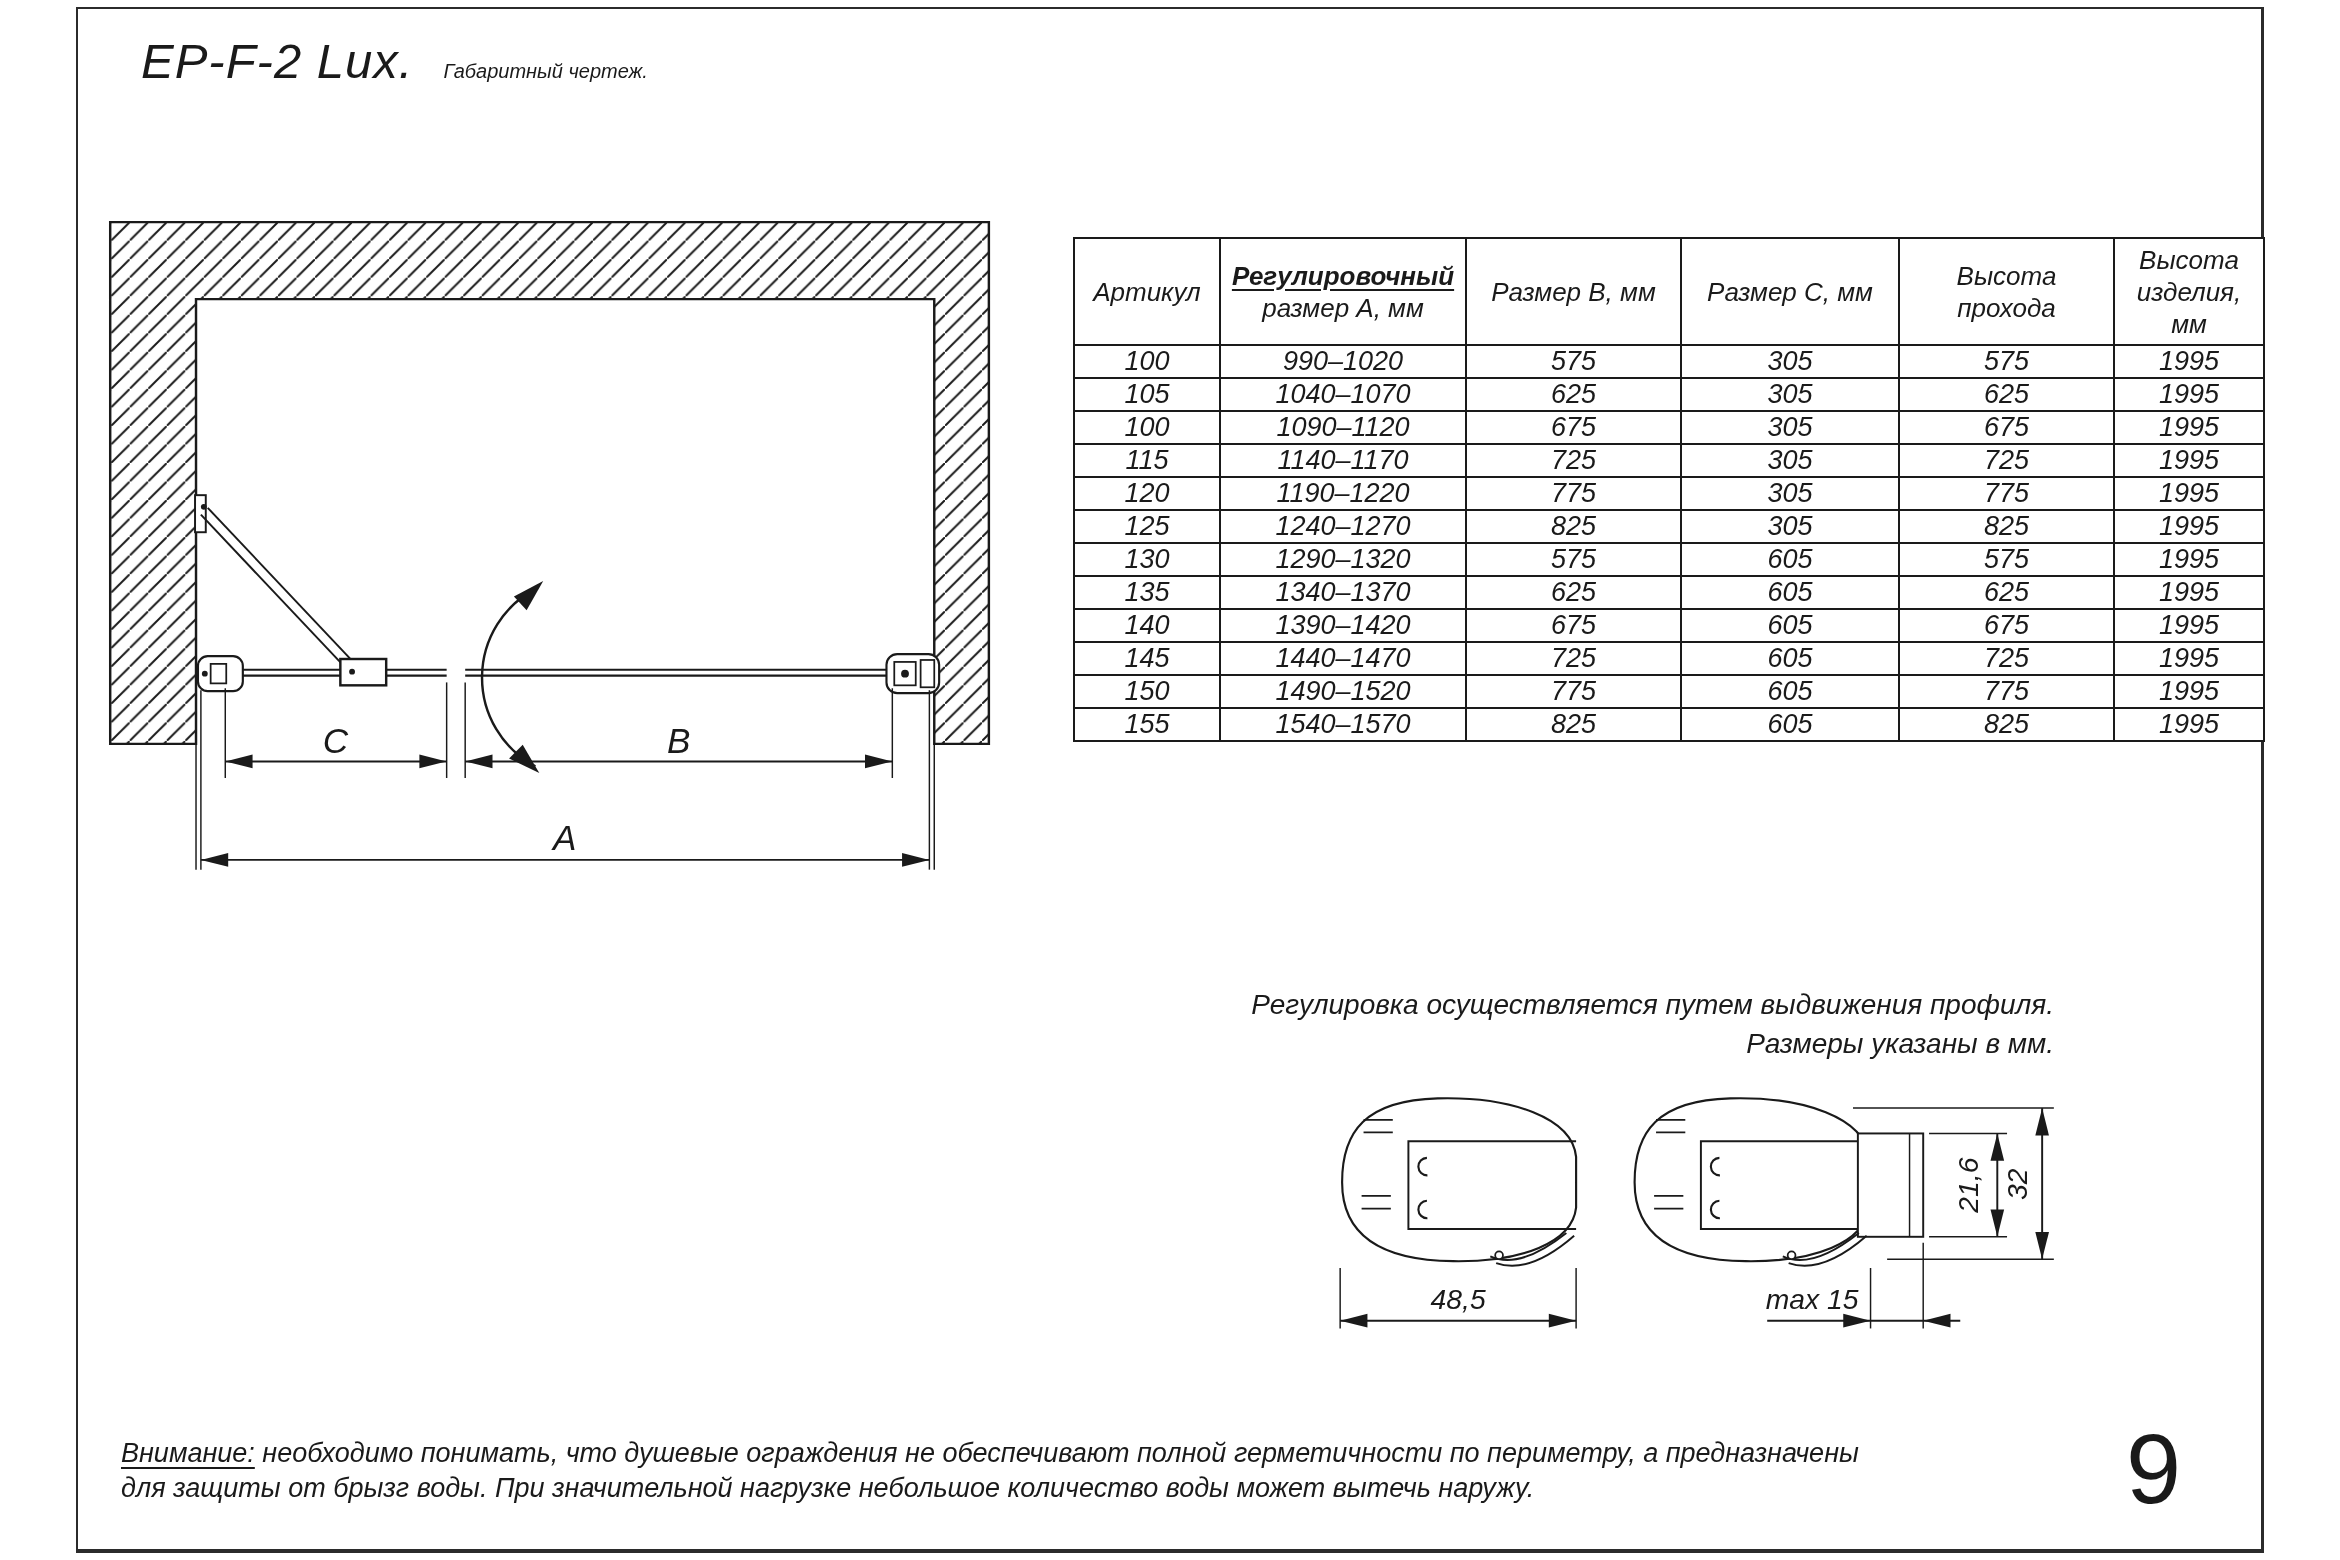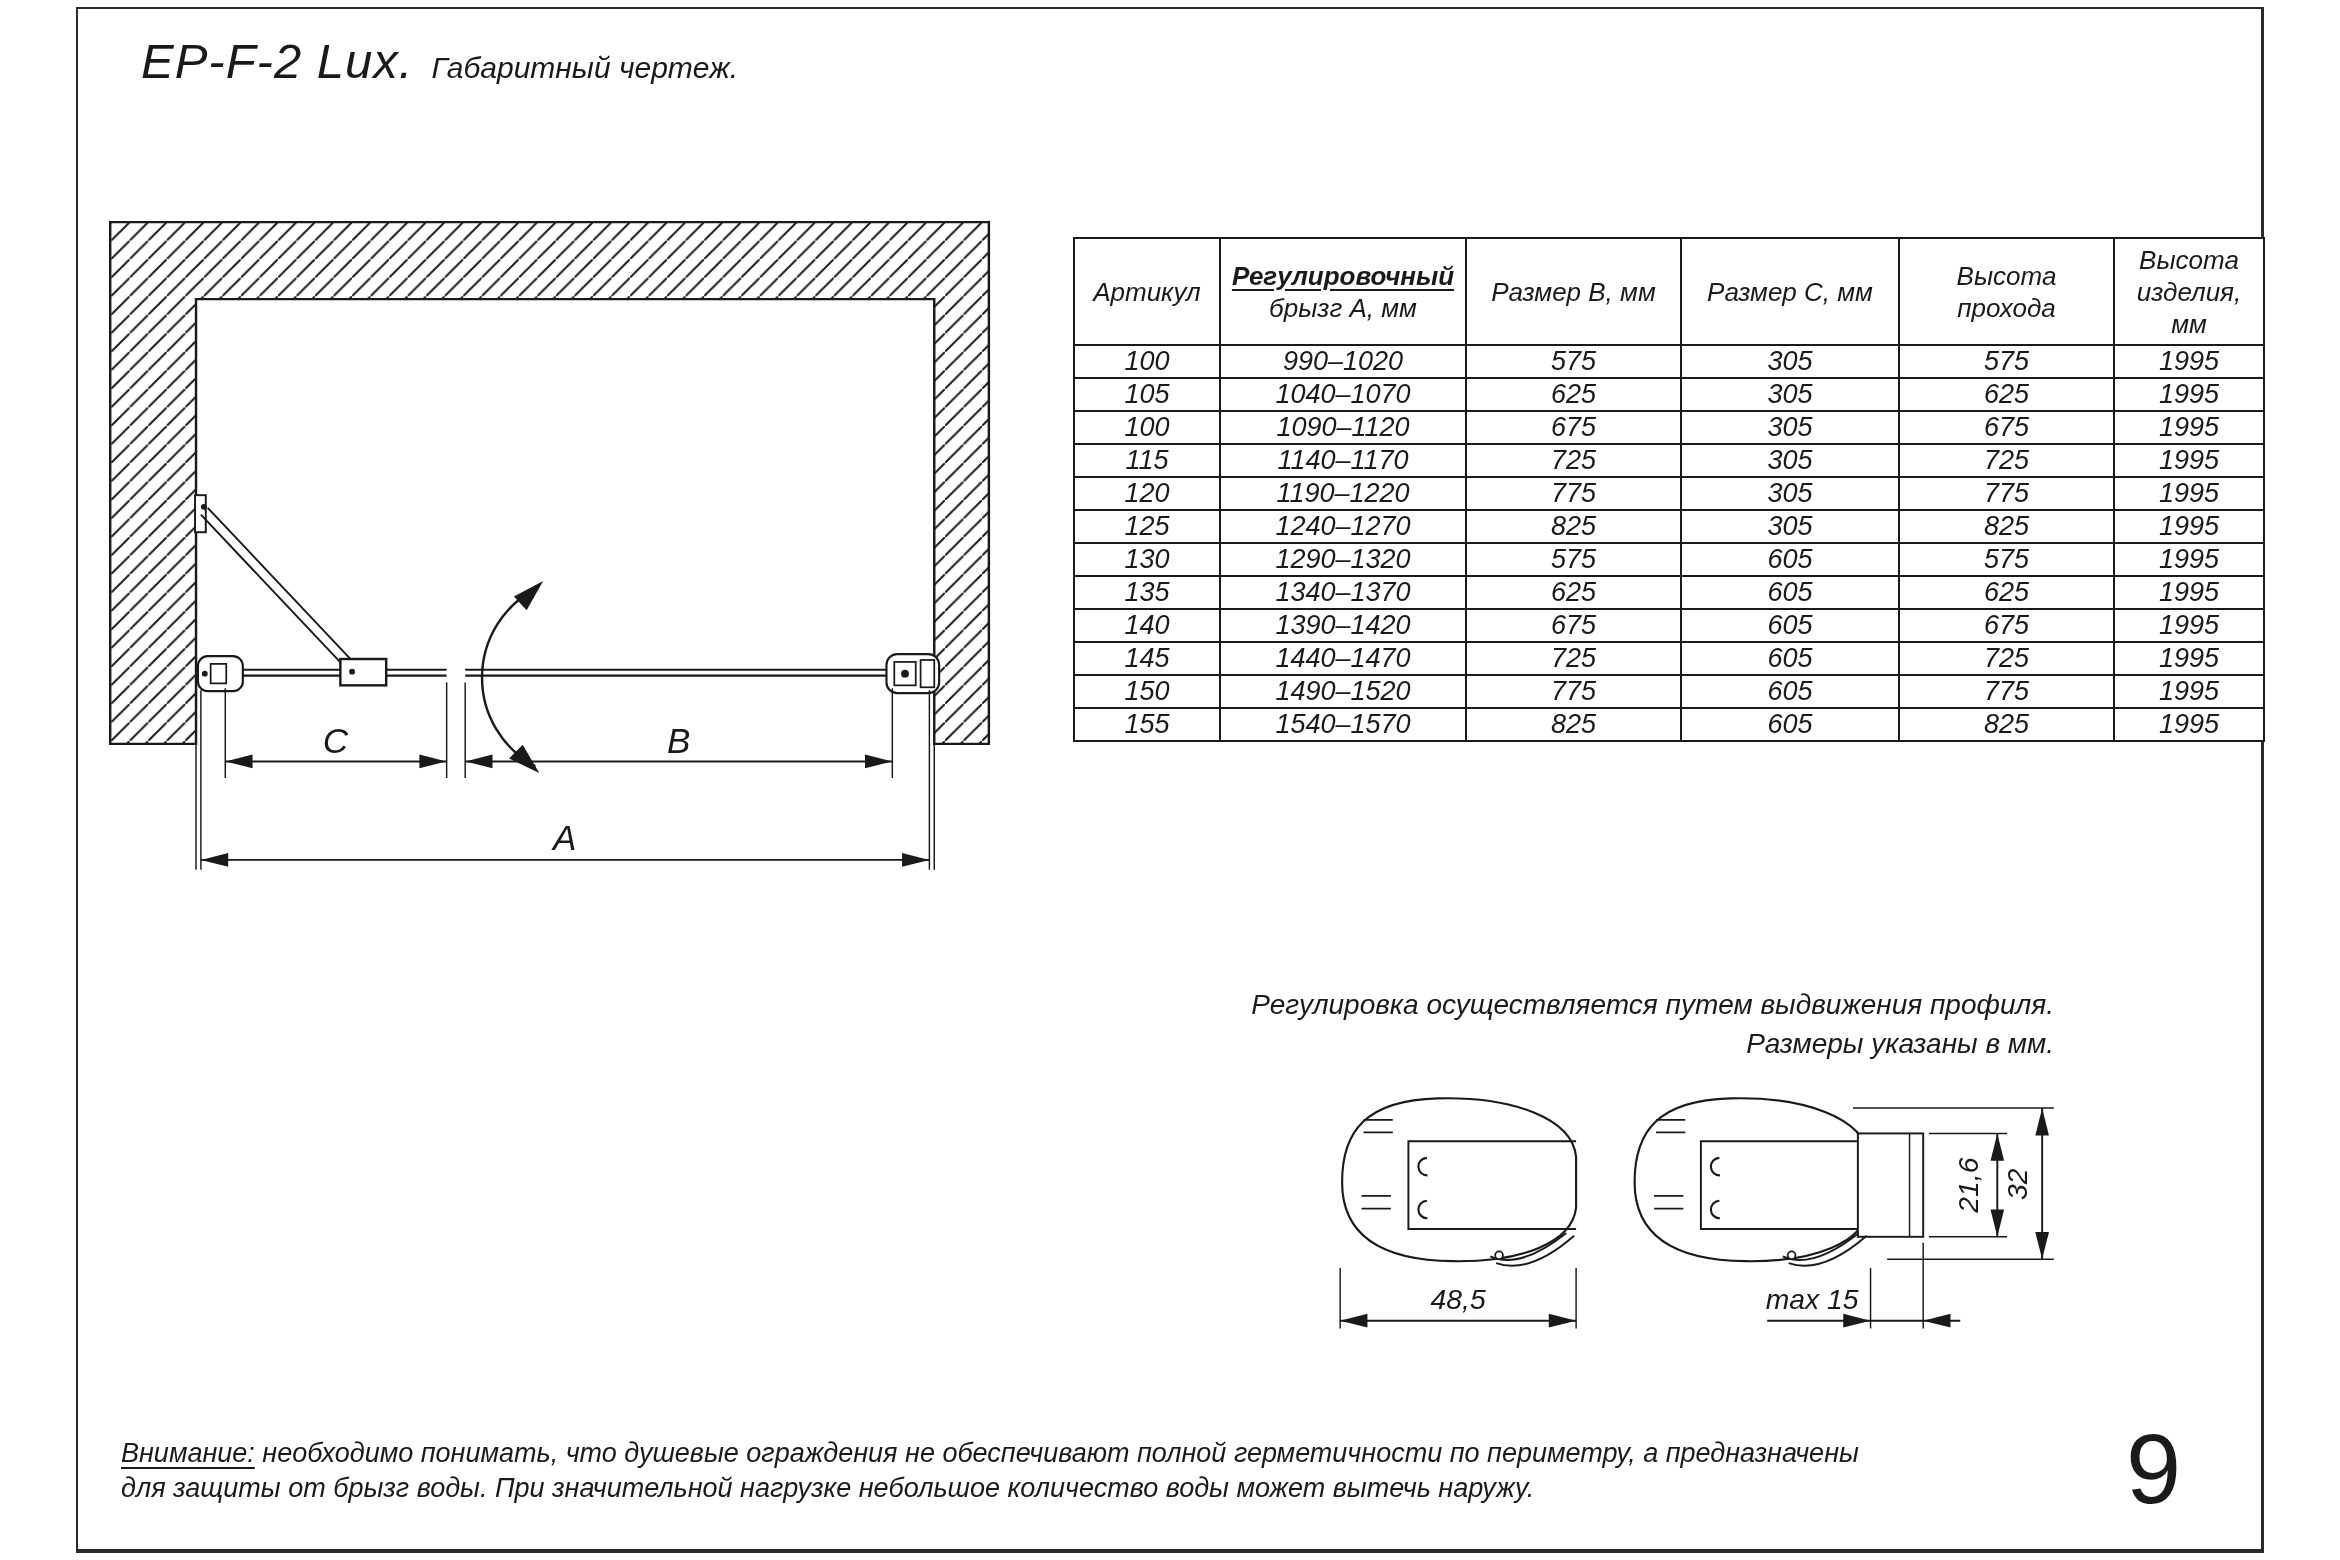--- a/index.html
+++ b/index.html
@@ -8,21 +8,21 @@
     font-family:"Liberation Sans", sans-serif;color:#1a1a1a;overflow:hidden;
   }
   .frame{position:absolute;background:#2b2b2b;}
   .frame-top{left:76px;top:6.8px;width:2187px;height:2px;}
   .frame-left{left:76px;top:6.8px;width:2px;height:1546px;}
   .frame-right{left:2261px;top:6.8px;width:2.9px;height:1546px;}
   .frame-bottom{left:76px;top:1549px;width:2187px;height:3.9px;}
 
   .title{position:absolute;left:141px;top:33px;font-style:italic;white-space:nowrap;}
   .title-model{font-size:49px;letter-spacing:1px;}
-  .title-caption{font-size:30px;margin-left:18px;}
+  .title-caption{font-size:20px;margin-left:30px;}
 
   .drawing-svg{position:absolute;left:0;top:146px;}
   .profiles-svg{position:absolute;left:1307px;top:1063px;}
   svg text{font-family:"Liberation Sans", sans-serif;font-style:italic;fill:#1a1a1a;}
 
   table.size-table{
     position:absolute;left:1073px;top:237px;border-collapse:collapse;table-layout:fixed;
     font-style:italic;text-align:center;background:#fff;
   }
   .size-table th,.size-table td{
@@ -150,21 +150,21 @@
       <col style="width:215px">
     <col style="width:218px">
       <col style="width:215px">
       <col style="width:150px">
   </colgroup>
   <thead>
     <tr>
       <th><span>Артикул</span></th>
       <th>
         <div class="bold-underline">Регулировочный</div>
-        <div>брызг А, мм</div>
+        <div>размер А, мм</div>
       </th>
       <th><span>Размер В, мм</span></th>
       <th><span>Размер С, мм</span></th>
       <th><span class="narrow">Высота прохода</span></th>
       <th><span class="narrow2">Высота изделия, мм</span></th>
     </tr>
   </thead>
   <tbody>
       <tr>
         <td>100</td>

